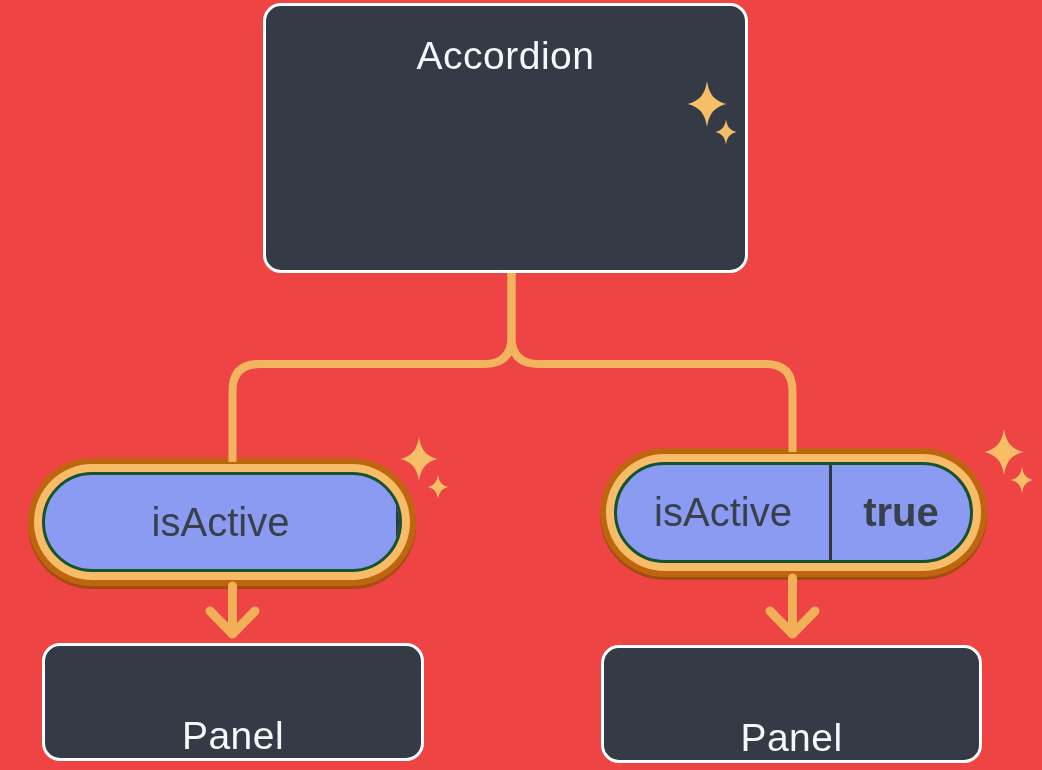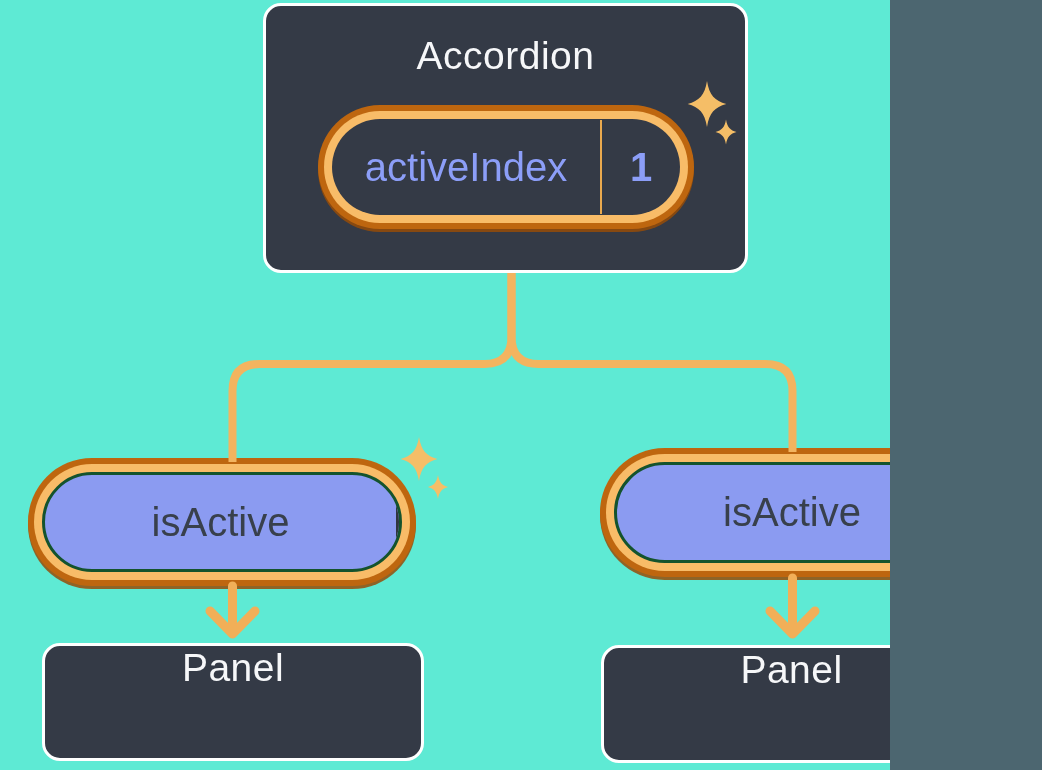--- a/index.html
+++ b/index.html
@@ -1,34 +1,34 @@
 <!DOCTYPE html>
 <html><head>
 <meta charset="utf-8">
 <style>
   html,body { margin:0; padding:0; background:#4C6670; }
   #diagram-canvas {
-    position:relative; width:890px; height:770px; overflow:hidden;
-    background:#5eead4;
+    position:relative; width:1042px; height:770px; overflow:hidden;
+    background:#ef4444;
     font-family:"Liberation Sans", sans-serif;
   }
 
   
   .node {
     position:absolute; box-sizing:border-box;
     background:#343A46; border:3px solid #FFFFFF; border-radius:18px;
   }
   .node-title {
     color:#F6F7F9; font-size:39px; text-align:center; letter-spacing:0.5px;
   }
   #accordion-node { left:263px; top:3px; width:485px; height:270px; }
   #accordion-node .node-title { padding-top:28px; }
   #panel-node-left  { left:42px;  top:643px; width:382px; height:118px; }
   #panel-node-right { left:601px; top:645px; width:381px; height:118px; }
-  .panel-center { display:flex; align-items:flex-start; justify-content:center; height:100%; }
+  .panel-center { display:flex; align-items:flex-end; justify-content:center; height:100%; }
 
   
   .pill-outer {
     position:absolute; box-sizing:border-box; border-radius:999px;
     background:#BE660F; padding:6px;
     box-shadow:0 3px 0 rgba(150,76,8,0.85);
   }
   .pill-mid {
     height:100%; box-sizing:border-box; border-radius:999px;
     background:#F8BC68; padding:8px;
@@ -66,44 +66,36 @@
 </style>
 </head>
 <body>
 
 <div id="diagram-canvas">
 
   <div class="node" id="accordion-node">
     <div class="node-title">Accordion</div>
   </div>
 
-  <div class="pill-outer" id="state-pill">
-    <div class="pill-mid">
-      <div class="pill-inner">
-        <div class="pill-label">activeIndex</div>
-        <div class="pill-divider"></div>
-        <div class="pill-value">1</div>
-      </div>
-    </div>
-  </div>
 
   <div class="pill-outer prop-pill" id="prop-pill-left">
     <div class="pill-mid">
       <div class="pill-inner">
         <div class="pill-label">isActive</div>
         <div class="pill-divider"></div>
       </div>
     </div>
   </div>
 
   <div class="pill-outer prop-pill" id="prop-pill-right">
     <div class="pill-mid">
       <div class="pill-inner">
         <div class="pill-label">isActive</div>
         <div class="pill-divider"></div>
+        <div class="pill-value">true</div>
       </div>
     </div>
   </div>
 
   <div class="node" id="panel-node-left">
     <div class="panel-center">
       <div class="node-title">Panel</div>
     </div>
   </div>
 

